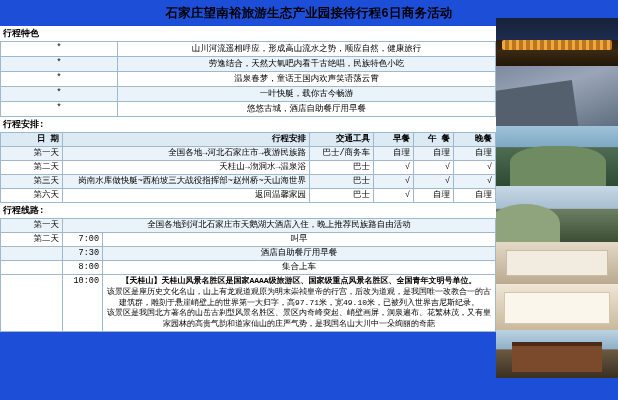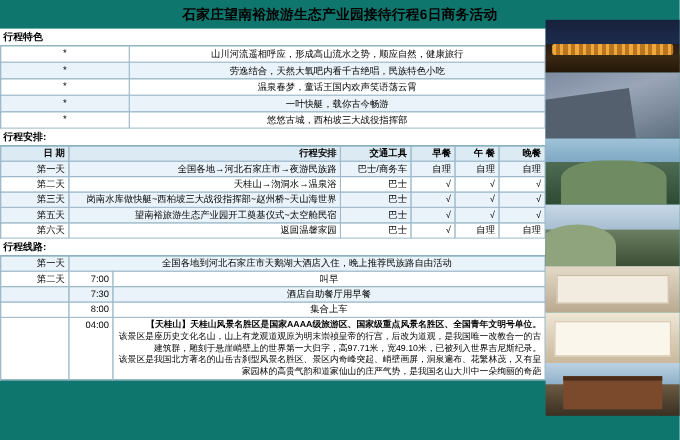--- a/index.html
+++ b/index.html
@@ -6,21 +6,22 @@
   html, body {
     margin: 0; padding: 0;
     width: 618px; height: 400px;
     background: #ffffff;
     font-family: "Liberation Sans", sans-serif;
     overflow: hidden;
   }
   #page {
     position: relative;
     width: 618px; height: 400px;
-    background: #0f766e;
+    background: #1d4ed8;
+    font-family: Liberation Mono, monospace;
   }
   .title {
     text-align: center;
     font-size: 12.5px;
     font-weight: bold;
     color: #000;
     padding: 5px 0 4px 0;
     letter-spacing: 0.2px;
   }
   .section-label {
@@ -65,21 +66,21 @@
   .arr .c4 { width: 40px; }
   .arr .c5 { width: 40px; }
   .arr .c6 { width: 42px; }
 
   
   .route .c1 { width: 62px; }
   .route .c2 { width: 40px; }
   .desc {
     font-size: 8px;
     line-height: 1.35;
-    text-align: right;
+    text-align: center;
   }
   .desc .lead { font-weight: bold; }
 
   
   .photos {
     position: absolute;
     right: 0; top: 18px;
     width: 122px;
   }
   .ph {
@@ -169,21 +170,21 @@
         <tr class="white">
           <td class="star">*</td>
           <td class="left">温泉春梦，童话王国内欢声笑语荡云霄</td>
         </tr>
         <tr class="zebra">
           <td class="star">*</td>
           <td class="left">一叶快艇，载你古今畅游</td>
         </tr>
         <tr class="white">
           <td class="star">*</td>
-          <td class="left">悠悠古城，西柏坡三大战役指挥部</td>
+          <td class="left">悠悠古城，酒店自助餐厅用早餐</td>
         </tr>
       </tbody>
     </table>
 
     <div class="section-label">行程安排:</div>
 
     <table class="arr">
       <colgroup>
           <col class="c1">
           <col>
@@ -220,28 +221,20 @@
           <td class="ctr">√</td>
         </tr>
         <tr class="zebra">
           <td class="ctr">第三天</td>
           <td class="ctr">岗南水库做快艇~西柏坡三大战役指挥部~赵州桥~天山海世界</td>
           <td class="ctr">巴士</td>
           <td class="ctr">√</td>
           <td class="ctr">√</td>
           <td class="ctr">√</td>
         </tr>
-        <tr class="zebra">
-          <td class="ctr">第五天</td>
-          <td class="ctr">望南裕旅游生态产业园开工奠基仪式~太空舱民宿</td>
-          <td class="ctr">巴士</td>
-          <td class="ctr">√</td>
-          <td class="ctr">√</td>
-          <td class="ctr">√</td>
-        </tr>
         <tr class="white">
           <td class="ctr">第六天</td>
           <td class="ctr">返回温馨家园</td>
           <td class="ctr">巴士</td>
           <td class="ctr">√</td>
           <td class="ctr">自理</td>
           <td class="ctr">自理</td>
         </tr>
       </tbody>
     </table>
@@ -269,21 +262,21 @@
           <td class="ctr">7:30</td>
           <td class="left">酒店自助餐厅用早餐</td>
         </tr>
         <tr class="white">
           <td class="ctr"></td>
           <td class="ctr">8:00</td>
           <td class="left">集合上车</td>
         </tr>
         <tr class="white">
           <td class="ctr"></td>
-          <td class="ctr" style="vertical-align:top">04:00</td>
+          <td class="ctr" style="vertical-align:top">10:00</td>
           <td class="desc" style="vertical-align:top">
             <div class="lead">【天桂山】天桂山风景名胜区是国家AAAA级旅游区、国家级重点风景名胜区、全国青年文明号单位。</div>
             <div>该景区是座历史文化名山，山上有龙观道观原为明末崇祯皇帝的行宫，后改为道观，是我国唯一改教合一的古建筑群，雕刻于悬崖峭壁上的世界第一大归字，高97.71米，宽49.10米，已被列入世界吉尼斯纪录。</div>
             <div>该景区是我国北方著名的山岳古刹型风景名胜区、景区内奇峰突起、峭壁画屏，洞泉遍布、花繁林茂，又有皇家园林的高贵气韵和道家仙山的庄严气势，是我国名山大川中一朵绚丽的奇葩</div>
           </td>
         </tr>
       </tbody>
     </table>
 
   </div>

